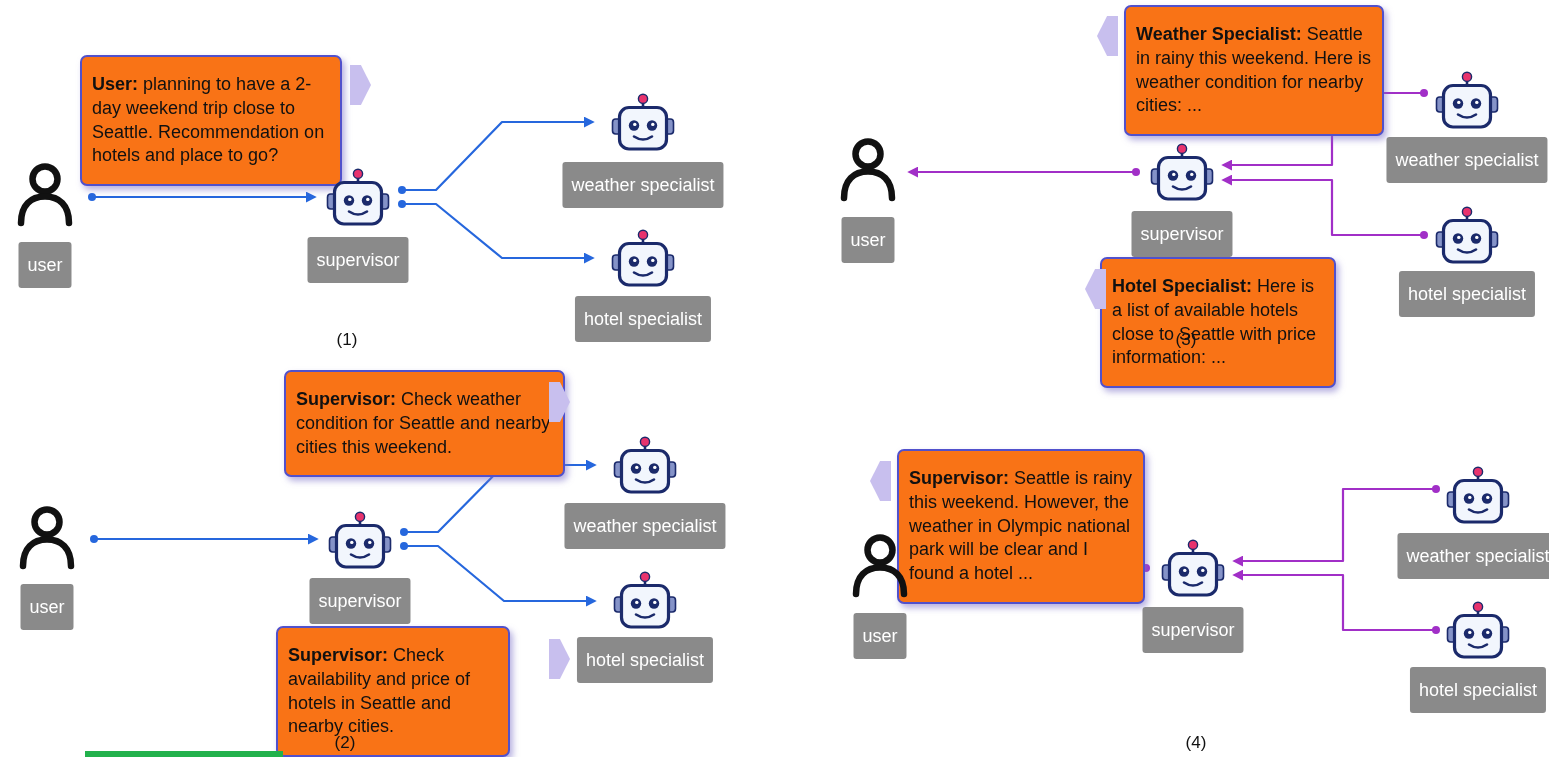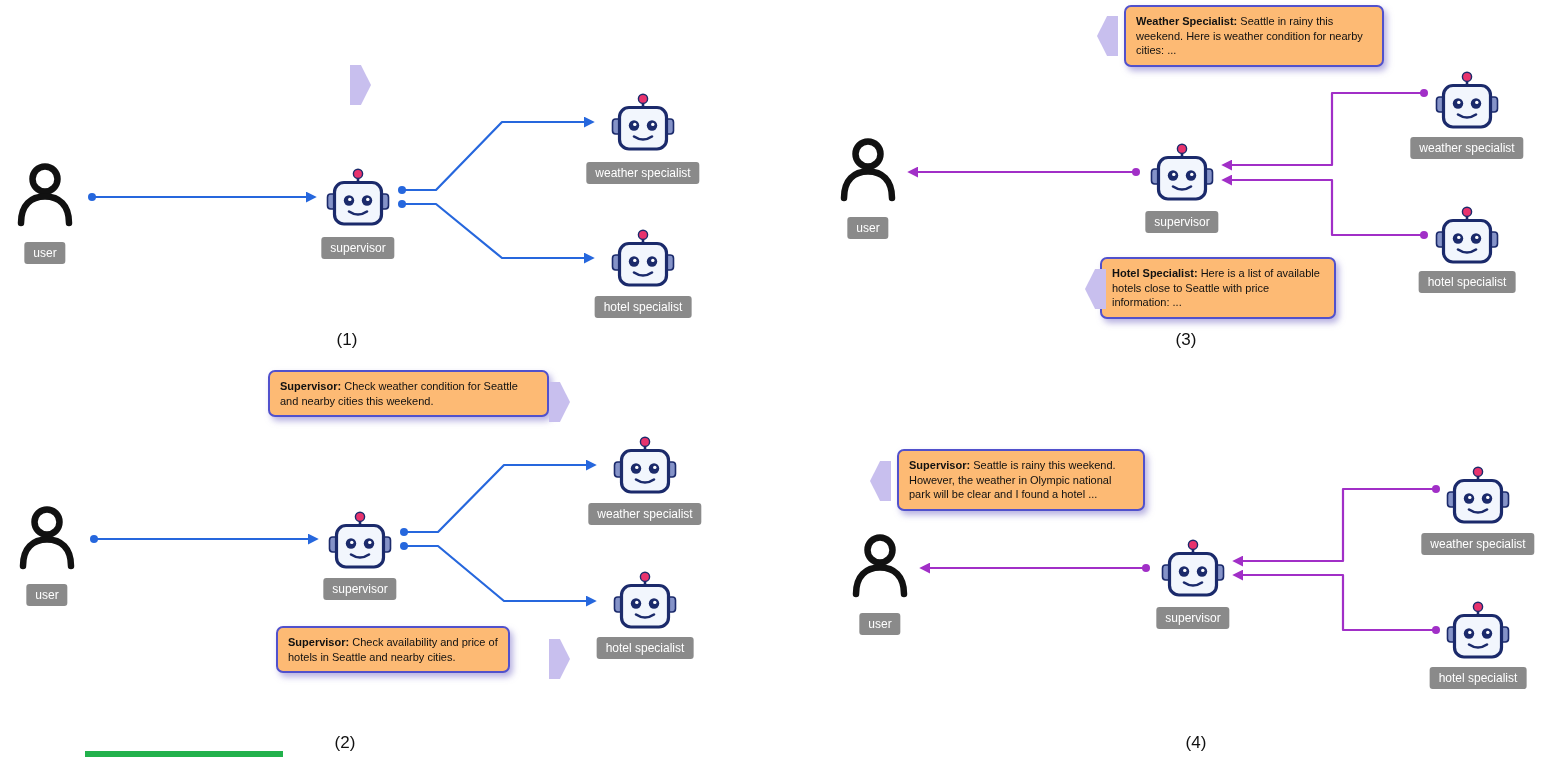--- a/index.html
+++ b/index.html
@@ -6,28 +6,28 @@
   html,body { background:#ffffff; font-family:"Liberation Sans","DejaVu Sans",sans-serif; }
   #canvas { position:relative; width:1549px; height:757px; background:#fff; overflow:hidden; }
 
   .arrow-layer { position:absolute; left:0; top:0; width:1549px; height:757px; pointer-events:none; }
 
   .actor-icon { position:absolute; }
 
   .actor-label {
     position:absolute; transform:translateX(-50%);
     background:#8a8a8a; color:#ffffff;
-    font-size:12px; line-height:1; padding:5px 9px;
+    font-size:18px; line-height:1; padding:14px 9px;
     border-radius:3px; white-space:nowrap; text-align:left;
   }
 
   .bubble {
-    position:absolute; background:#fdba74;
+    position:absolute; background:#f97316;
     border:2px solid #5151cc; border-radius:7px;
-    padding:7px 10px; font-size:11px; line-height:1.32; color:#111;
+    padding:16px 10px; font-size:18px; line-height:1.32; color:#111;
     box-shadow:3px 4px 6px rgba(125,115,200,0.55);
   }
   .bubble b { font-weight:bold; }
 
   .chev { position:absolute; width:21px; height:40px; background:#c8bfee; }
   .chev.right { clip-path: polygon(0 0, 52% 0, 100% 50%, 52% 100%, 0 100%); }
   .chev.left  { clip-path: polygon(100% 0, 48% 0, 0 50%, 48% 100%, 100% 100%); }
 
   .caption { position:absolute; transform:translateX(-50%); font-size:17px; color:#111; }
 
@@ -109,20 +109,24 @@
       <path d="M1436,489 L1343,489 L1343,561 L1235,561" marker-end="url(#ah-purple)"></path>
       <path d="M1436,630 L1343,630 L1343,575 L1235,575" marker-end="url(#ah-purple)"></path>
     </g>
     <g fill="#a12fc7" stroke="none">
       <circle cx="1146" cy="568" r="4"></circle>
         <circle cx="1436" cy="489" r="4"></circle>
         <circle cx="1436" cy="630" r="4"></circle>
     </g>
   </svg>
 
+  <div class="bubble" style="left:80px;top:55px;width:262px">
+    <b>User:</b>
+    <span>planning to have a 2-day weekend trip close to Seattle. Recommendation on hotels and place to go?</span>
+  </div>
   <div class="chev right" style="left:350px;top:65px"></div>
 
   <svg class="actor-icon" style="left:15px;top:163px;width:60px;height:64px">
       <use href="#person"></use>
     </svg>
   <div class="actor-label" style="left:45px;top:242px">user</div>
 
   <svg class="actor-icon" style="left:326px;top:167px;width:64px;height:60px">
       <use href="#robot"></use>
     </svg>
@@ -133,21 +137,21 @@
     </svg>
   <div class="actor-label" style="left:643px;top:162px">weather specialist</div>
 
   <svg class="actor-icon" style="left:611px;top:228px;width:64px;height:60px">
       <use href="#robot"></use>
     </svg>
   <div class="actor-label" style="left:643px;top:296px">hotel specialist</div>
 
   <div class="caption" style="left:347px;top:330px">(1)</div>
 
-  <div class="bubble" style="left:268px;top:370px;width:281px">
+  <div class="bubble" style="left:284px;top:370px;width:281px">
     <b>Supervisor:</b>
     <span>Check weather condition for Seattle and nearby cities this weekend.</span>
   </div>
   <div class="chev right" style="left:549px;top:382px"></div>
 
   <div class="bubble" style="left:276px;top:626px;width:234px">
     <b>Supervisor:</b>
     <span>Check availability and price of hotels in Seattle and nearby cities.</span>
   </div>
   <div class="chev right" style="left:549px;top:639px"></div>

